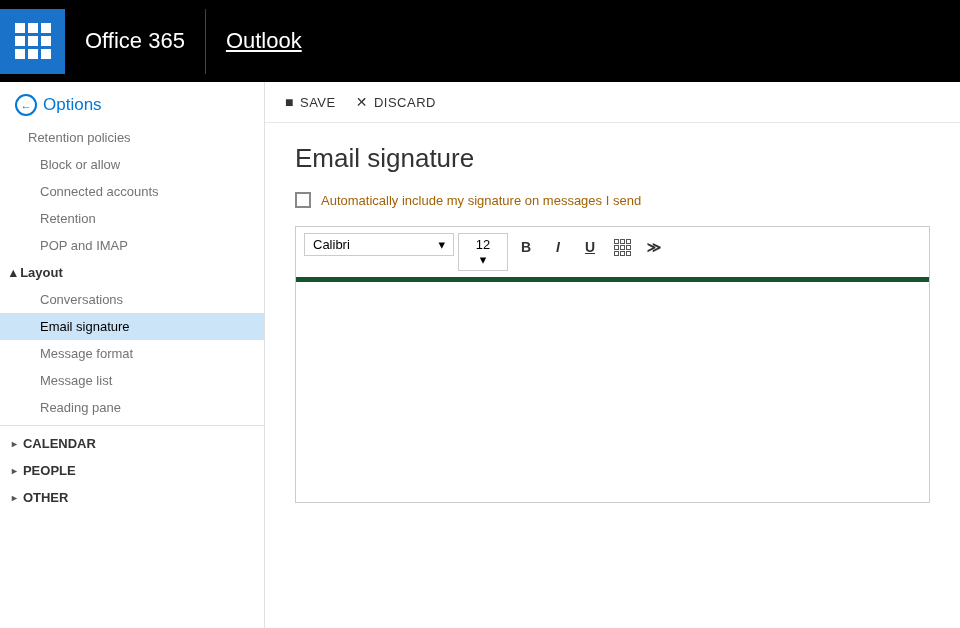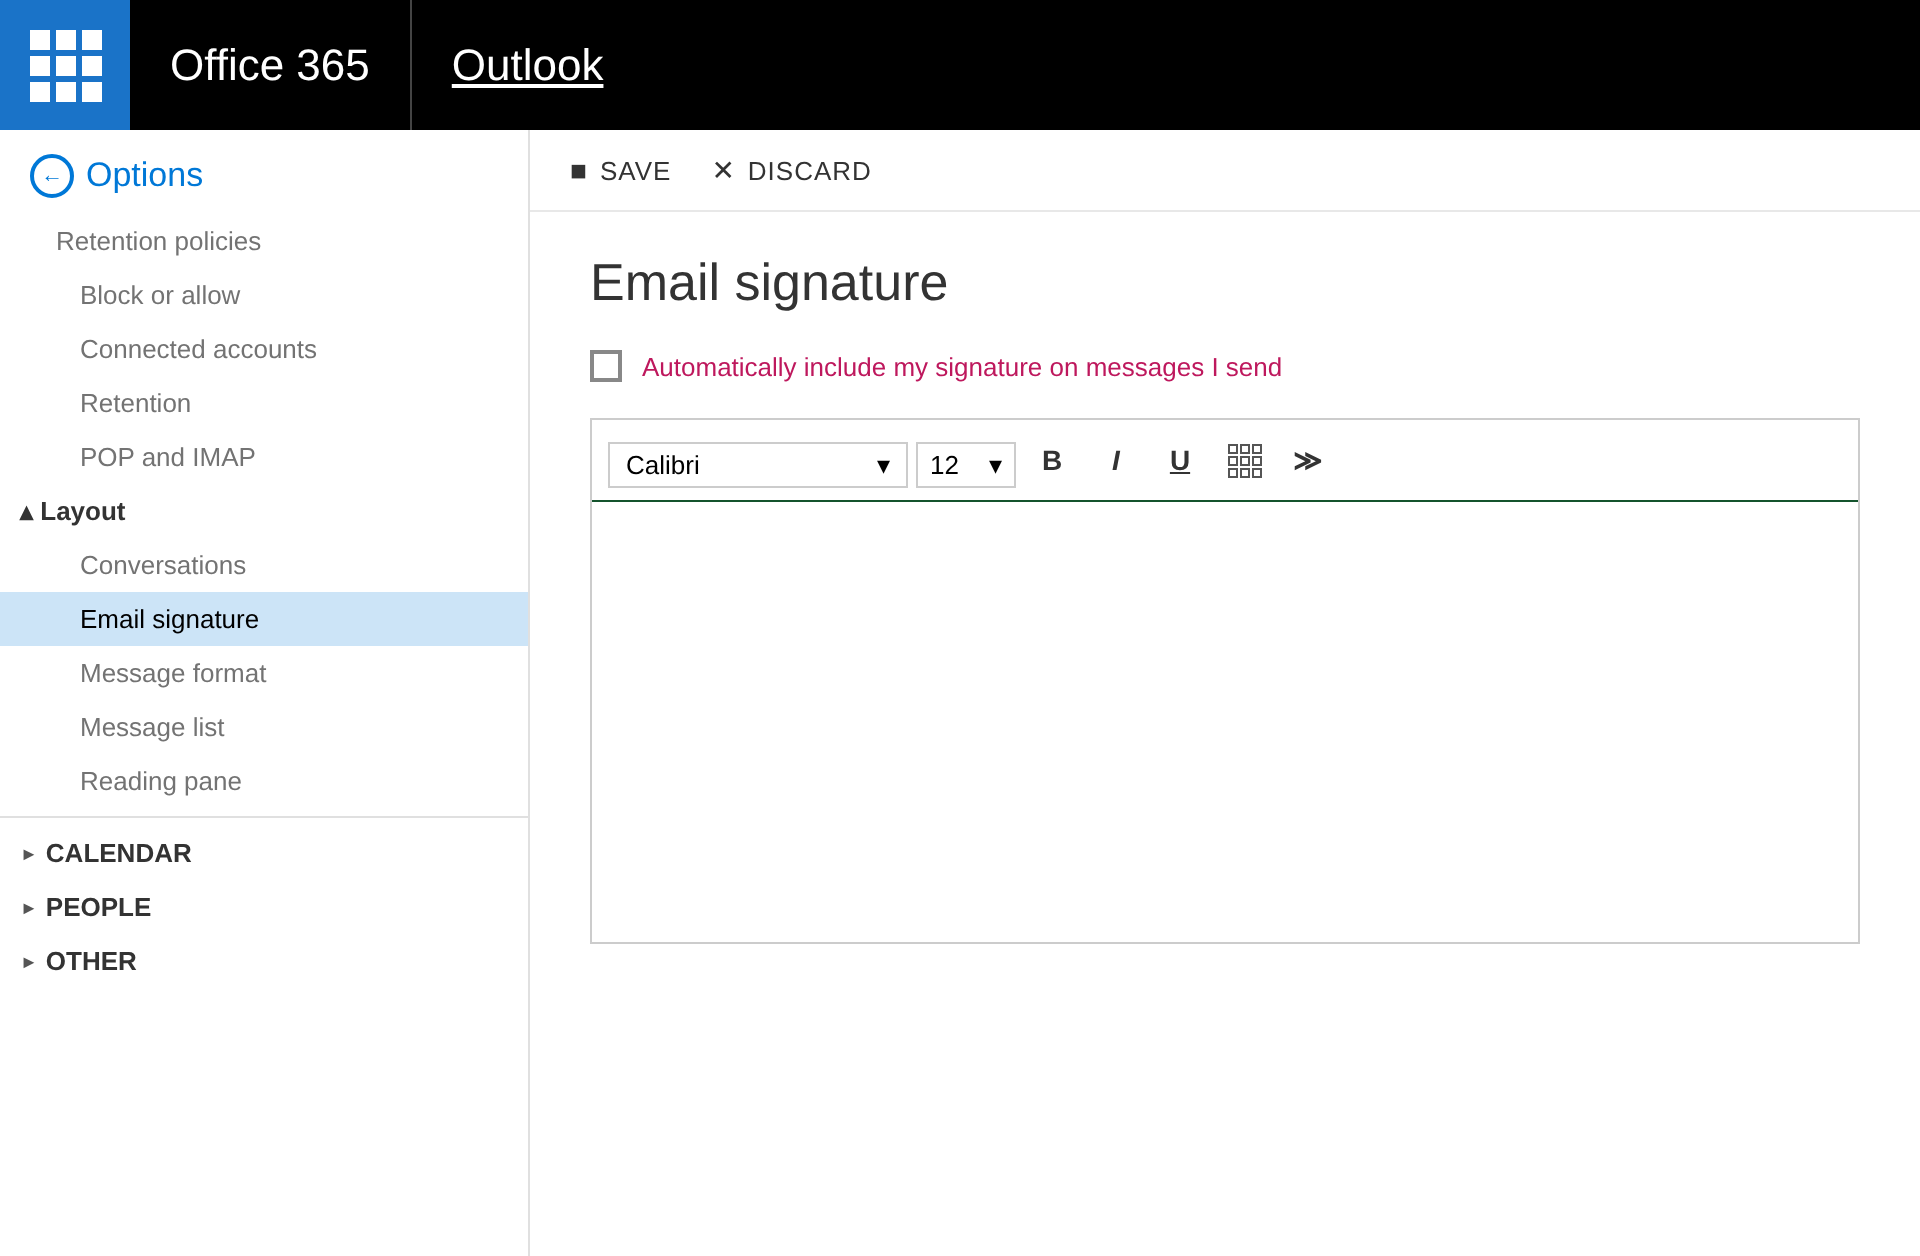--- a/index.html
+++ b/index.html
@@ -3,21 +3,21 @@
   <meta charset="utf-8">
   <style>
     * { box-sizing: border-box; margin: 0; padding: 0; }
     body { font-family: 'Segoe UI', Arial, sans-serif; font-size: 13px; background: #fff; width: 960px; height: 628px; overflow: hidden; }
 
     
     .topbar {
       display: flex;
       align-items: center;
       background: #000;
-      height: 65px;
+      height: 82px;
       padding: 0;
     }
     .topbar-waffle {
       width: 65px;
       height: 65px;
       background: #1a73c8;
       display: flex;
       align-items: center;
       justify-content: center;
       flex-shrink: 0;
@@ -189,34 +189,34 @@
     }
     .sig-checkbox {
       width: 16px;
       height: 16px;
       border: 2px solid #888;
       background: #fff;
       flex-shrink: 0;
     }
     .sig-checkbox-label {
       font-size: 13px;
-      color: #be185d;
+      color: #a16207;
     }
 
     
     .editor-wrapper {
       border: 1px solid #ccc;
       background: #fff;
     }
     .editor-toolbar {
       display: flex;
-      align-items: flex-end;
+      align-items: flex-start;
       padding: 6px 8px;
       gap: 4px;
-      border-bottom: 1px solid #14532d;
+      border-bottom: 5px solid #14532d;
     }
     .font-select {
       display: flex;
       align-items: center;
       border: 1px solid #ccc;
       padding: 3px 8px;
       font-size: 13px;
       cursor: pointer;
       min-width: 150px;
       justify-content: space-between;
@@ -225,20 +225,21 @@
     .font-size-select {
       display: flex;
       align-items: center;
       border: 1px solid #ccc;
       padding: 3px 6px;
       font-size: 13px;
       cursor: pointer;
       min-width: 50px;
       justify-content: space-between;
       background: #fff;
+      flex-direction: column;
     }
     .editor-btn {
       width: 28px;
       height: 28px;
       display: flex;
       align-items: center;
       justify-content: center;
       cursor: pointer;
       color: #333;
       font-weight: 700;

